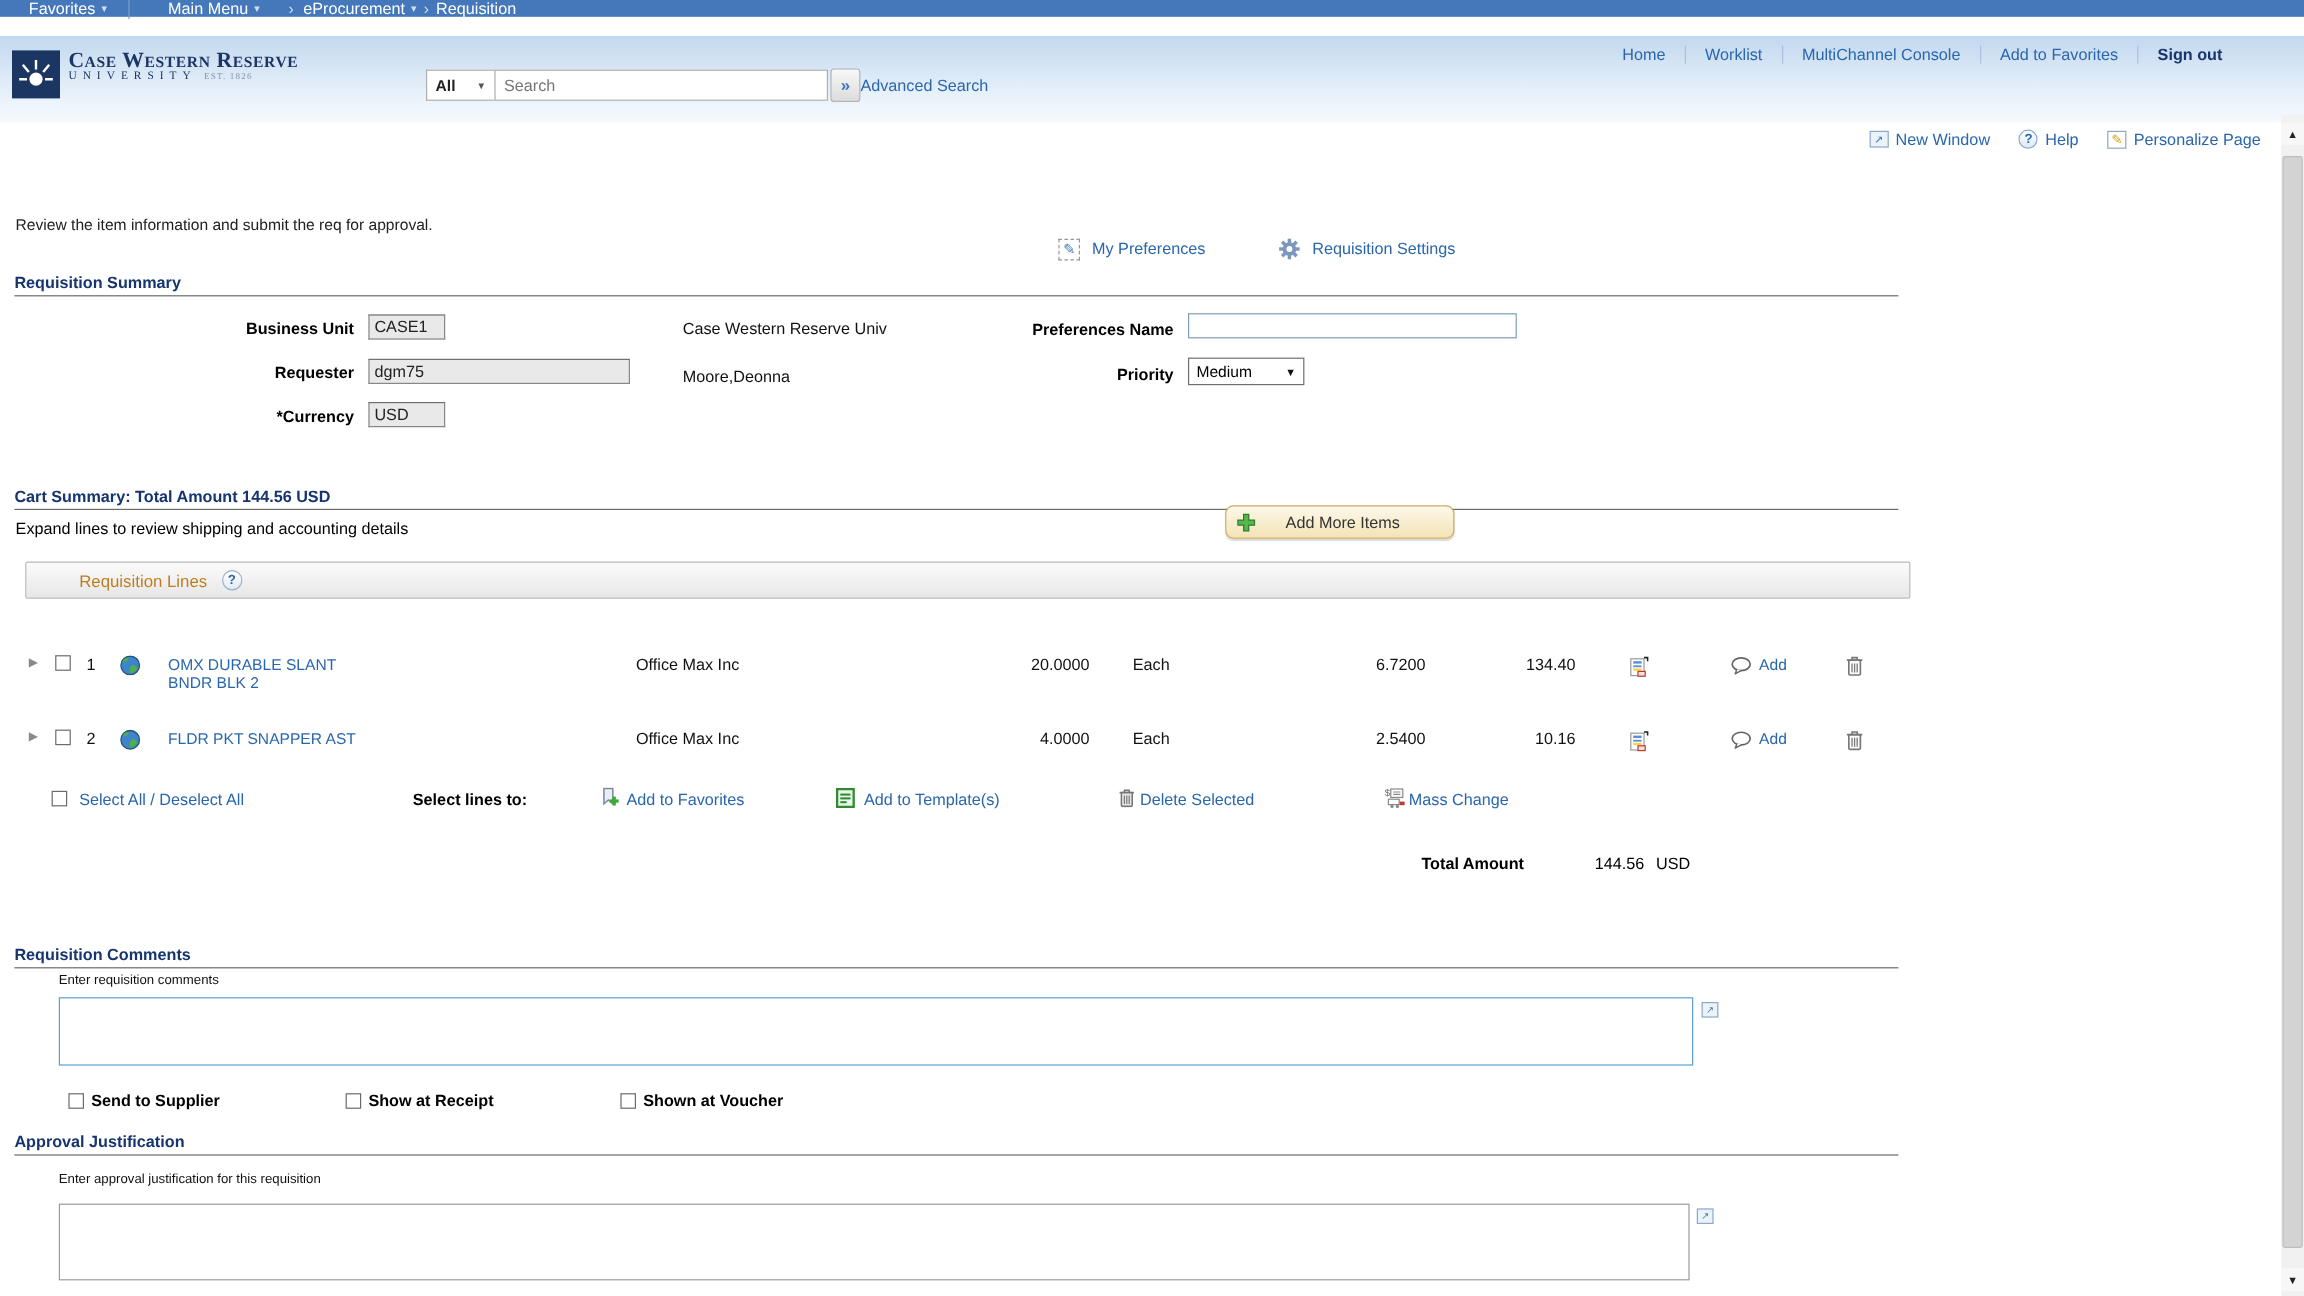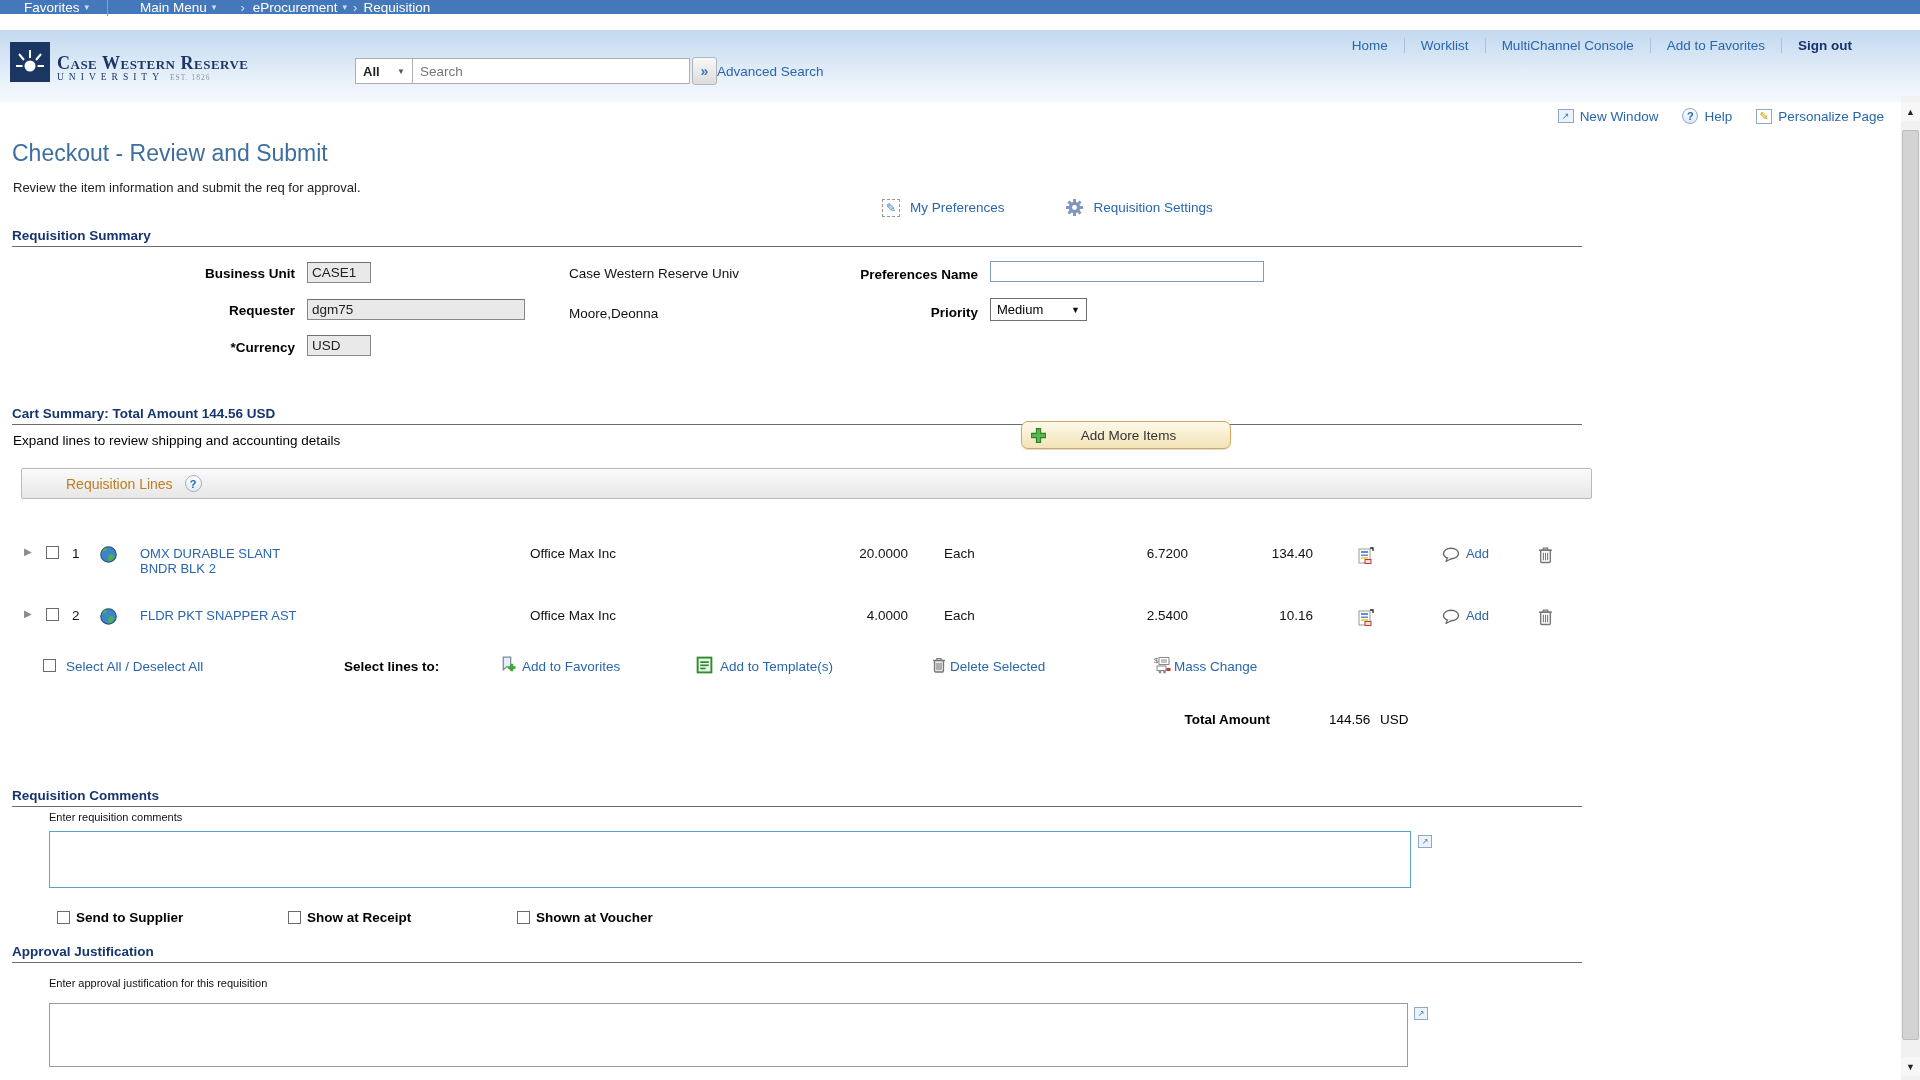--- a/index.html
+++ b/index.html
@@ -16,21 +16,21 @@
   .crumb-arrow { color:#cfe0f2; font-size:13px; margin:0 8px; }
 
   
   .band { position:absolute; left:0; top:30px; width:1920px; height:72px;
     background:linear-gradient(#c2d8ef, #e9f2fb 70%, #f4f9fd); }
   .hdr-links { position:absolute; right:52px; top:8px; display:flex; align-items:center; }
   .hdr-links a { color:#2a66ad; text-decoration:none; font-size:13.5px; padding:0 16px; cursor:pointer; }
   .hdr-links .vsep { width:1px; height:15px; background:#a9c0dc; }
   .hdr-links a.signout { color:#16356f; font-weight:bold; }
 
-  .logo { position:absolute; left:10px; top:12px; display:flex; align-items:flex-end; }
+  .logo { position:absolute; left:10px; top:12px; display:flex; align-items:flex-start; }
   .logo-mark { width:40px; height:40px; background:#1c3664; display:flex; align-items:center; justify-content:center; }
   .logo-text { margin-left:7px; color:#1c3664; font-family:"Liberation Serif", serif; }
   .logo-line1 { font-variant:small-caps; font-weight:bold; font-size:18px; letter-spacing:.5px; line-height:17px; }
   .logo-line2 { font-size:9.5px; letter-spacing:5px; }
   .logo-est { font-size:7.5px; color:#8a93a8; letter-spacing:1px; margin-left:6px; }
 
   .searchbar { position:absolute; left:355px; top:27px; display:flex; align-items:center; }
   .scope { width:57px; height:26px; border:1px solid #aeaeae; border-right:none; background:#fff;
     display:flex; align-items:center; justify-content:space-between; padding:0 7px; cursor:pointer; }
   .scope .lbl { font-weight:bold; color:#222; }
@@ -81,21 +81,21 @@
   .f-static { position:absolute; font-size:13.5px; color:#111; }
   .inp { position:absolute; border:1px solid #888; border-top-color:#6f6f6f; background:#e9e9e9;
     font-size:13.5px; font-family:"Liberation Sans", sans-serif; padding:0 4px; color:#222; height:21px; }
   .inp.white { background:#fff; border:1px solid #7f9db9; }
   .selectbox { position:absolute; height:23px; background:#fff; border:1px solid #6f6f6f;
     display:flex; align-items:center; justify-content:space-between; padding:0 6px; cursor:pointer; }
   .selectbox .car { font-size:9px; color:#111; margin-left:10px; }
 
   
   .hint { position:absolute; left:13px; top:433px; font-size:13.5px; }
-  .add-more { position:absolute; left:1021px; top:421px; width:210px; height:28px;
+  .add-more { position:absolute; left:1021px; top:421px; width:191px; height:28px;
     background:linear-gradient(#fdf8ea,#f3e3b6); border:1px solid #cfa95f; border-radius:7px;
     display:flex; align-items:center; cursor:pointer; box-shadow:0 1px 1px rgba(0,0,0,.15); }
   .add-more .plus { margin-left:8px; display:flex; }
   .add-more .txt { flex:1; text-align:center; font-size:13.5px; color:#333; margin-right:20px; }
 
   
   .rl-bar { position:absolute; left:21px; top:468px; width:1571px; height:31px;
     background:linear-gradient(#fbfbfb,#e7e7e7); border:1px solid #b9b9b9; border-radius:2px;
     display:flex; align-items:center; }
   .rl-title { margin-left:44px; color:#bf7d21; font-size:14px; }
@@ -218,21 +218,20 @@
       <a>Personalize Page</a>
     </span>
   </div>
 
   <div class="scrollbar">
     <div class="sb-arrow sb-up">▲</div>
     <div class="sb-thumb"></div>
     <div class="sb-arrow sb-down">▼</div>
   </div>
 
-  <div class="pg-title">Checkout - Review and Submit</div>
   <div class="pg-sub">Review the item information and submit the req for approval.</div>
 
   <div class="pref-links">
     <span class="ic-wand">✎</span>
     <a style="margin-left:10px;">My Preferences</a>
     <span class="gap60"></span>
     <span>
       <svg width="19" height="19" viewBox="0 0 20 20">
         <g fill="#7d96bd">
           <rect x="8.5" y="1" width="3" height="18"></rect>

